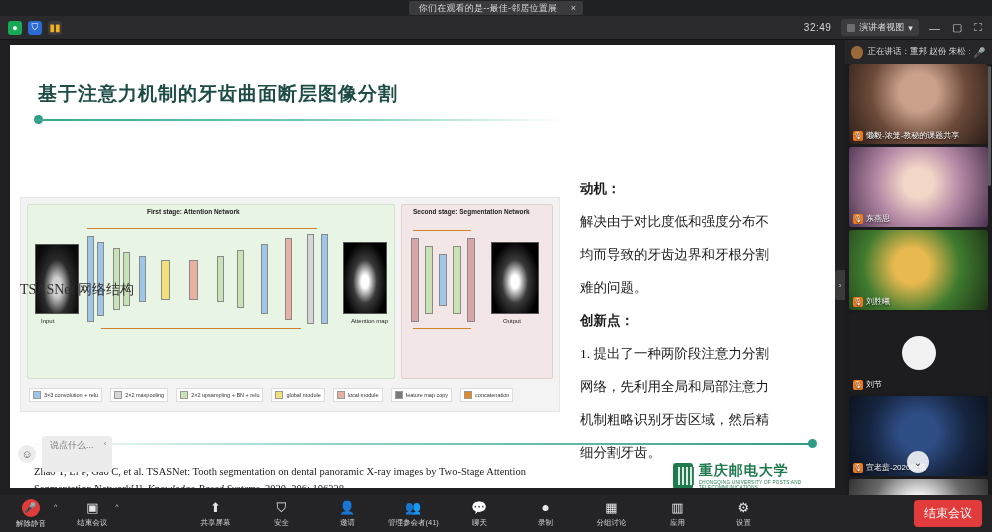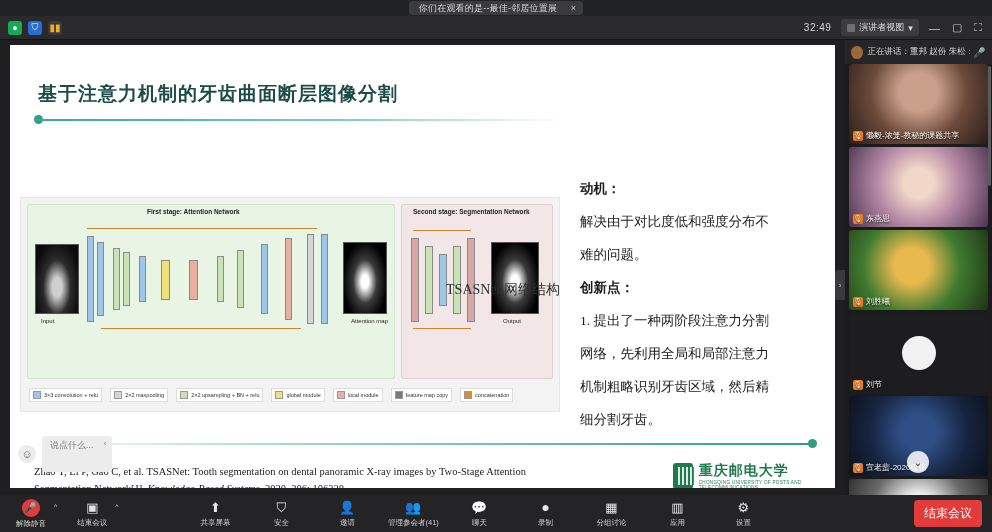--- a/index.html
+++ b/index.html
@@ -95,21 +95,21 @@
   }
   .blk { position: absolute; border: 1px solid #8a8a8a; }
   .arrow-line { position: absolute; background: #d0822c; }
   .legend {
     position: absolute; left: 8px; top: 186px; width: 524px; height: 22px;
     display: flex; align-items: center; gap: 8px; font-size: 5.5px; color: #333;
   }
   .legend-item { display: flex; align-items: center; gap: 3px; background: #fff; border: 1px solid #ddd; padding: 2px 3px; }
   .lg-sw { width: 8px; height: 8px; display: inline-block; border: 1px solid #999; }
   .fig-cap {
-    position: absolute; left: 0; width: 540px; text-align: right; top: 236px;
+    position: absolute; left: 0; width: 540px; text-align: left; top: 236px;
     font-size: 14px; color: #2f2f2f; font-family: "Liberation Serif", serif;
   }
   .fig-inline-lbl { position: absolute; font-size: 6px; color: #222; }
 
   
   .rtext {
     position: absolute; left: 570px; top: 128px; width: 240px;
     font-size: 13.5px; line-height: 31px; color: #1b1b1b;
     font-family: "Liberation Serif", serif;
   }
@@ -335,20 +335,21 @@
             <span>concatenation</span>
           </span>
         </div>
       </div>
 
       <div class="fig-cap" style="left:10px;">TSASNet 网络结构</div>
 
       <div class="rtext">
         <p class="hd">动机：</p>
         <p>解决由于对比度低和强度分布不</p>
+        <p>均而导致的牙齿边界和牙根分割</p>
         <p>难的问题。</p>
         <p class="hd">创新点：</p>
         <p>1. 提出了一种两阶段注意力分割</p>
         <p>网络，先利用全局和局部注意力</p>
         <p>机制粗略识别牙齿区域，然后精</p>
         <p>细分割牙齿。</p>
       </div>
 
       <div class="bot-rule"></div>
       <div class="bot-dot"></div>

